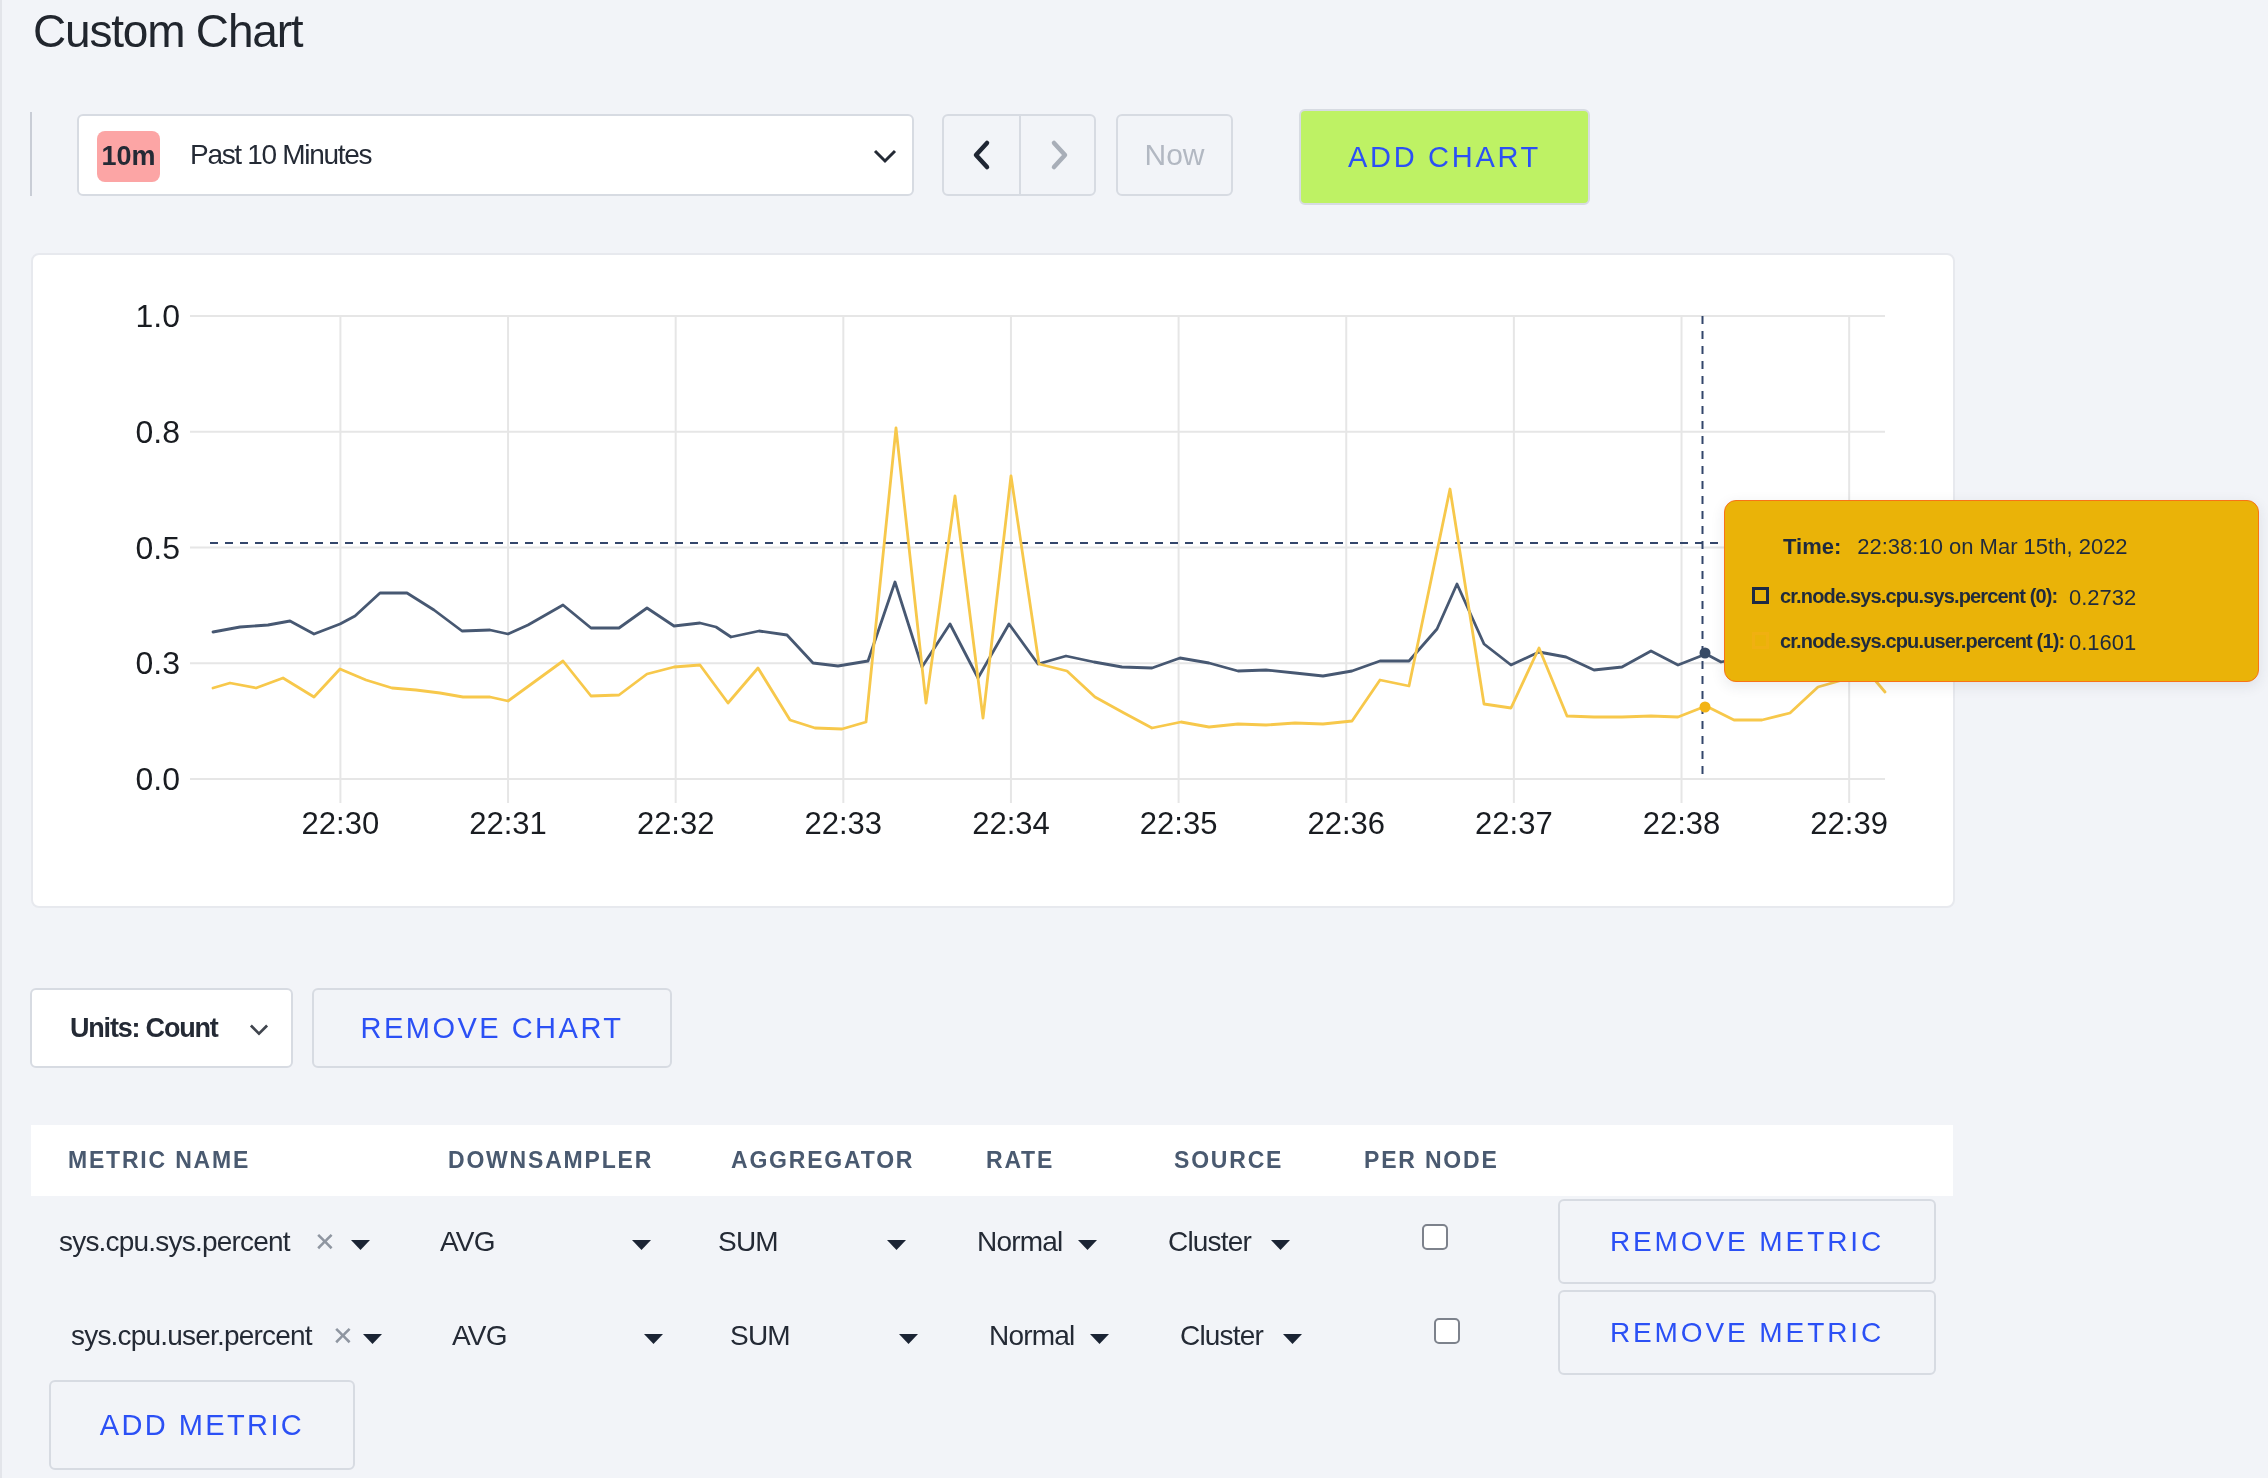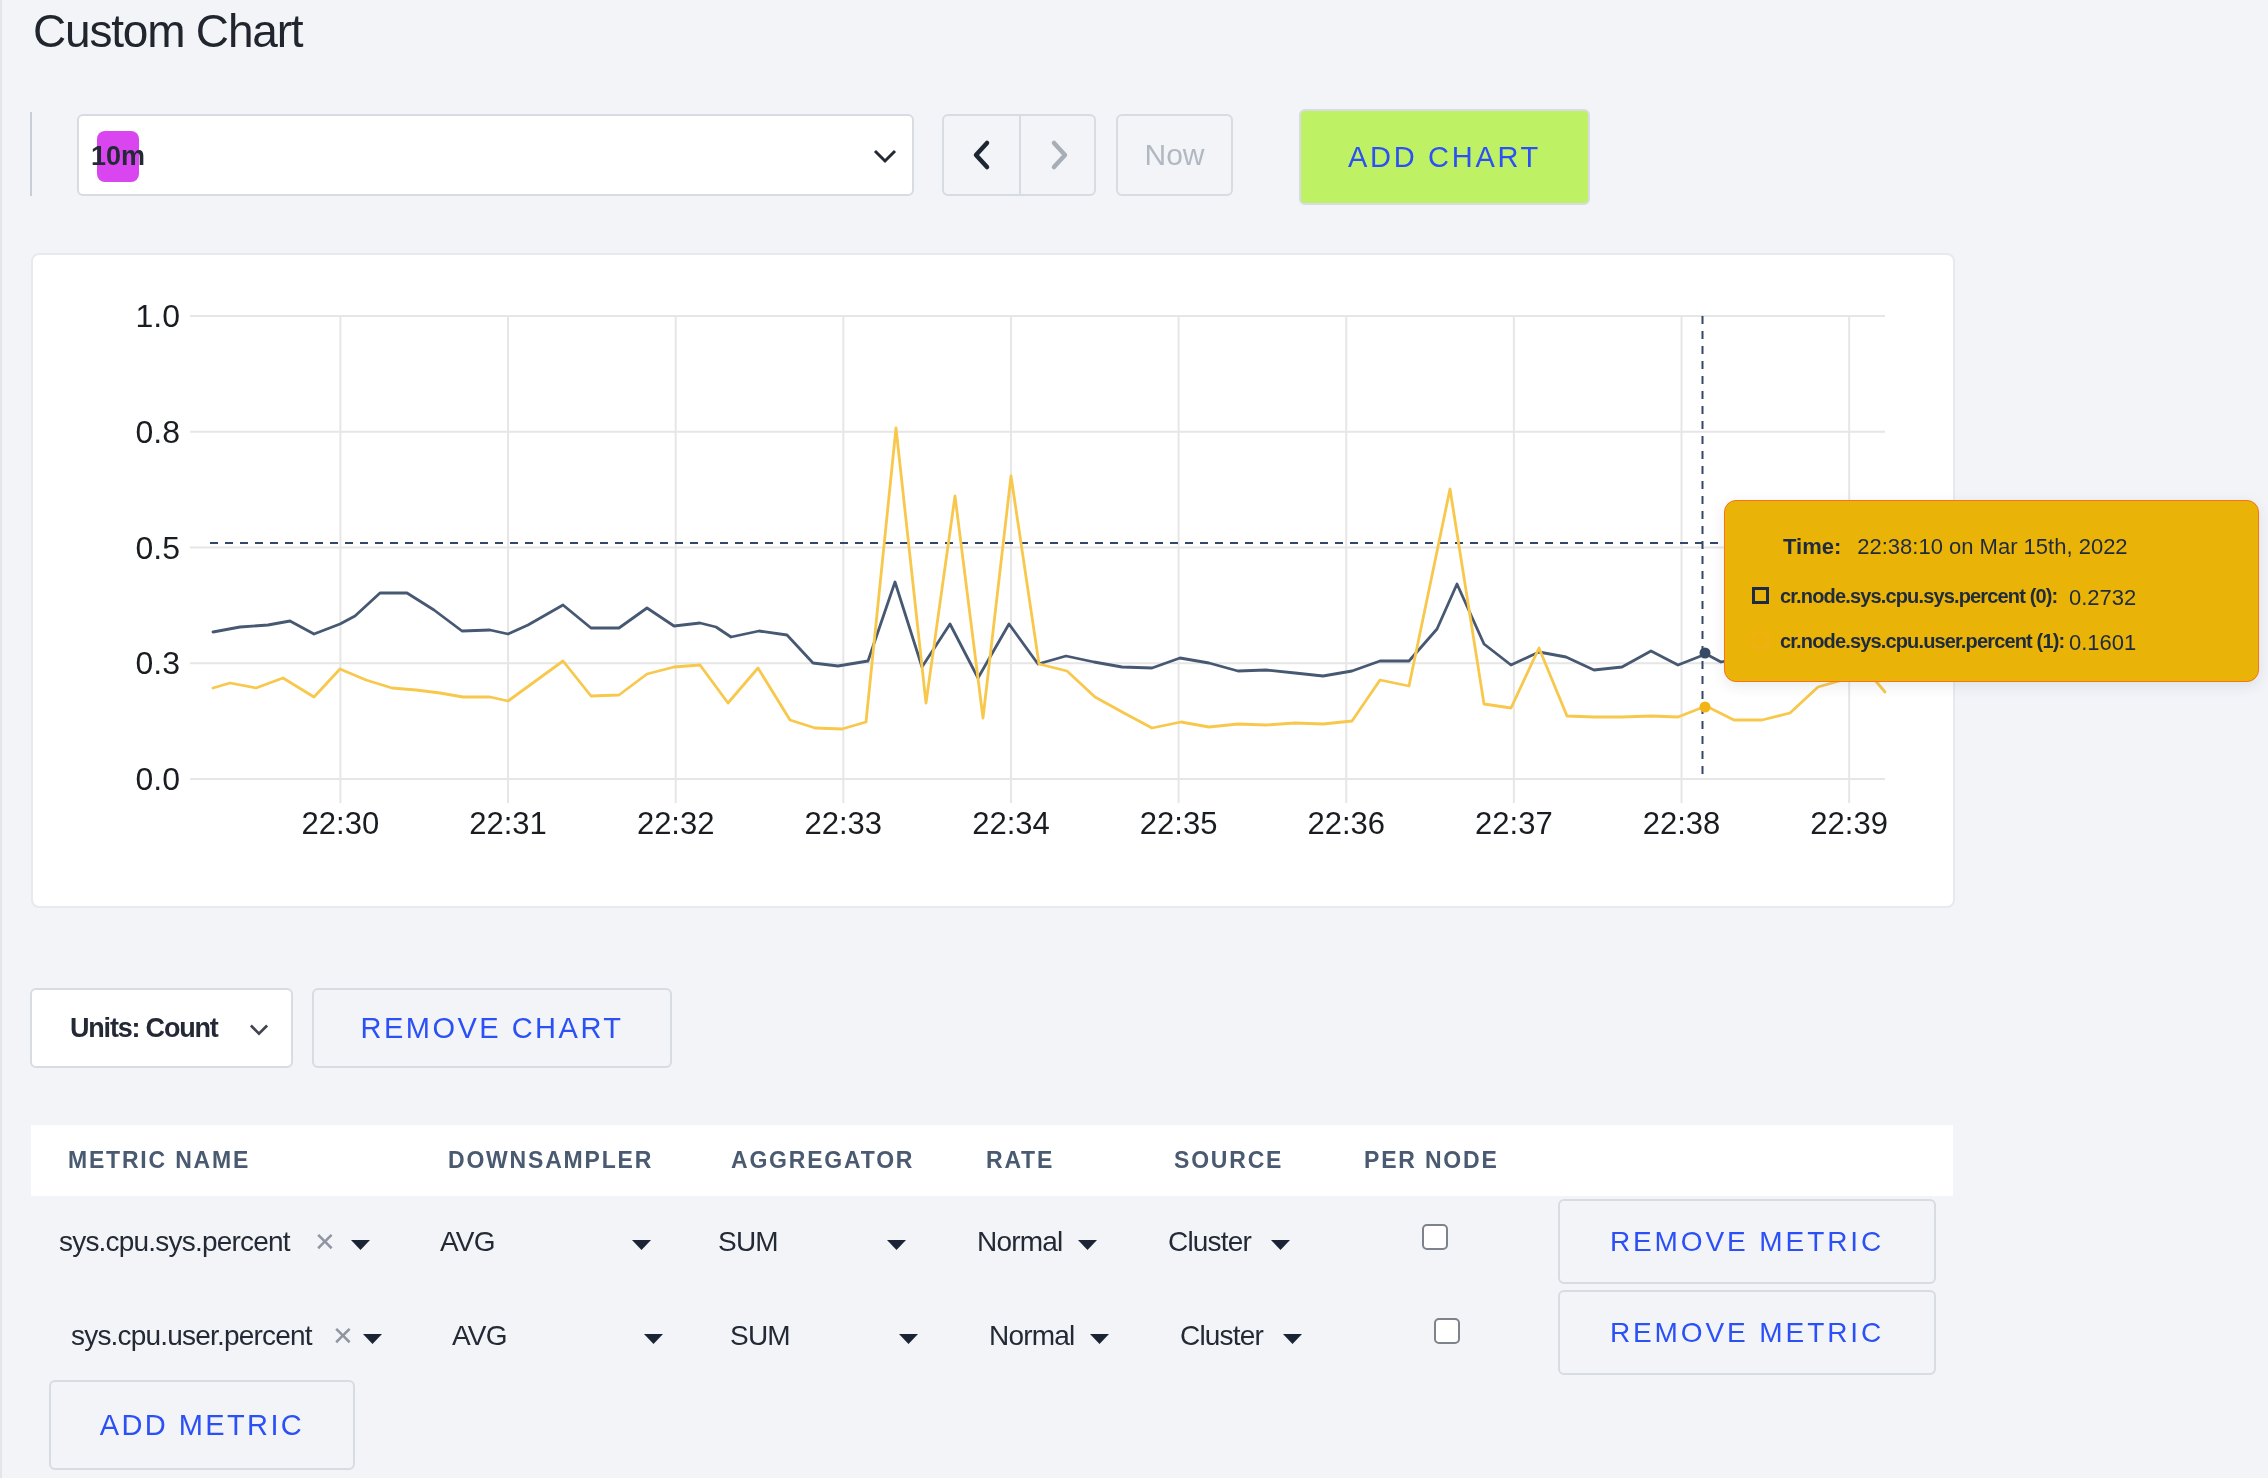--- a/index.html
+++ b/index.html
@@ -23,21 +23,22 @@
 </head>
 <body>
 
 <div class="abs" style="left:0;top:0;width:2px;height:1478px;background:#e3e5ea;"></div>
 
 <div class="abs" style="left:33px;top:4px;font-size:46px;letter-spacing:-1.2px;color:#21262e;">Custom Chart</div>
 
 <div class="abs" style="left:30px;top:112px;width:2px;height:84px;background:#c9cdd6;"></div>
 
 <div class="abs" style="left:77px;top:114px;width:837px;height:82px;background:#fff;border:2px solid #d7dbe2;border-radius:6px;">
-  <div class="abs" style="left:18px;top:15px;width:42px;height:51px;background:#d946ef;border-radius:8px;display:flex;align-items:center;justify-content:center;font-size:27px;font-weight:700;color:#242a35;">10m</div>
+  <div class="abs" style="left:18px;top:15px;width:63px;height:51px;background:#fca5a5;border-radius:8px;display:flex;align-items:center;justify-content:center;font-size:27px;font-weight:700;color:#242a35;">10m</div>
+  <div class="abs" style="left:111px;top:0;height:78px;display:flex;align-items:center;font-size:28px;letter-spacing:-1.3px;color:#242a35;">Past 10 Minutes</div>
   <svg class="abs" style="left:792px;top:29px;" width="28" height="22" viewBox="0 0 28 22">
       <polyline points="4,6 14,16 24,6" fill="none" stroke="#242a35" stroke-width="3"></polyline>
     </svg>
 </div>
 
 <div class="abs" style="left:942px;top:114px;width:154px;height:82px;border:2px solid #d7dbe2;border-radius:6px;">
   <div class="abs" style="left:75px;top:0;width:2px;height:78px;background:#d7dbe2;"></div>
   <svg class="abs" style="left:24px;top:23px;" width="28" height="32" viewBox="0 0 28 32">
       <polyline points="19,4 8,16 19,28" fill="none" stroke="#1f2633" stroke-width="4.5" stroke-linecap="round" stroke-linejoin="round"></polyline>
     </svg>

